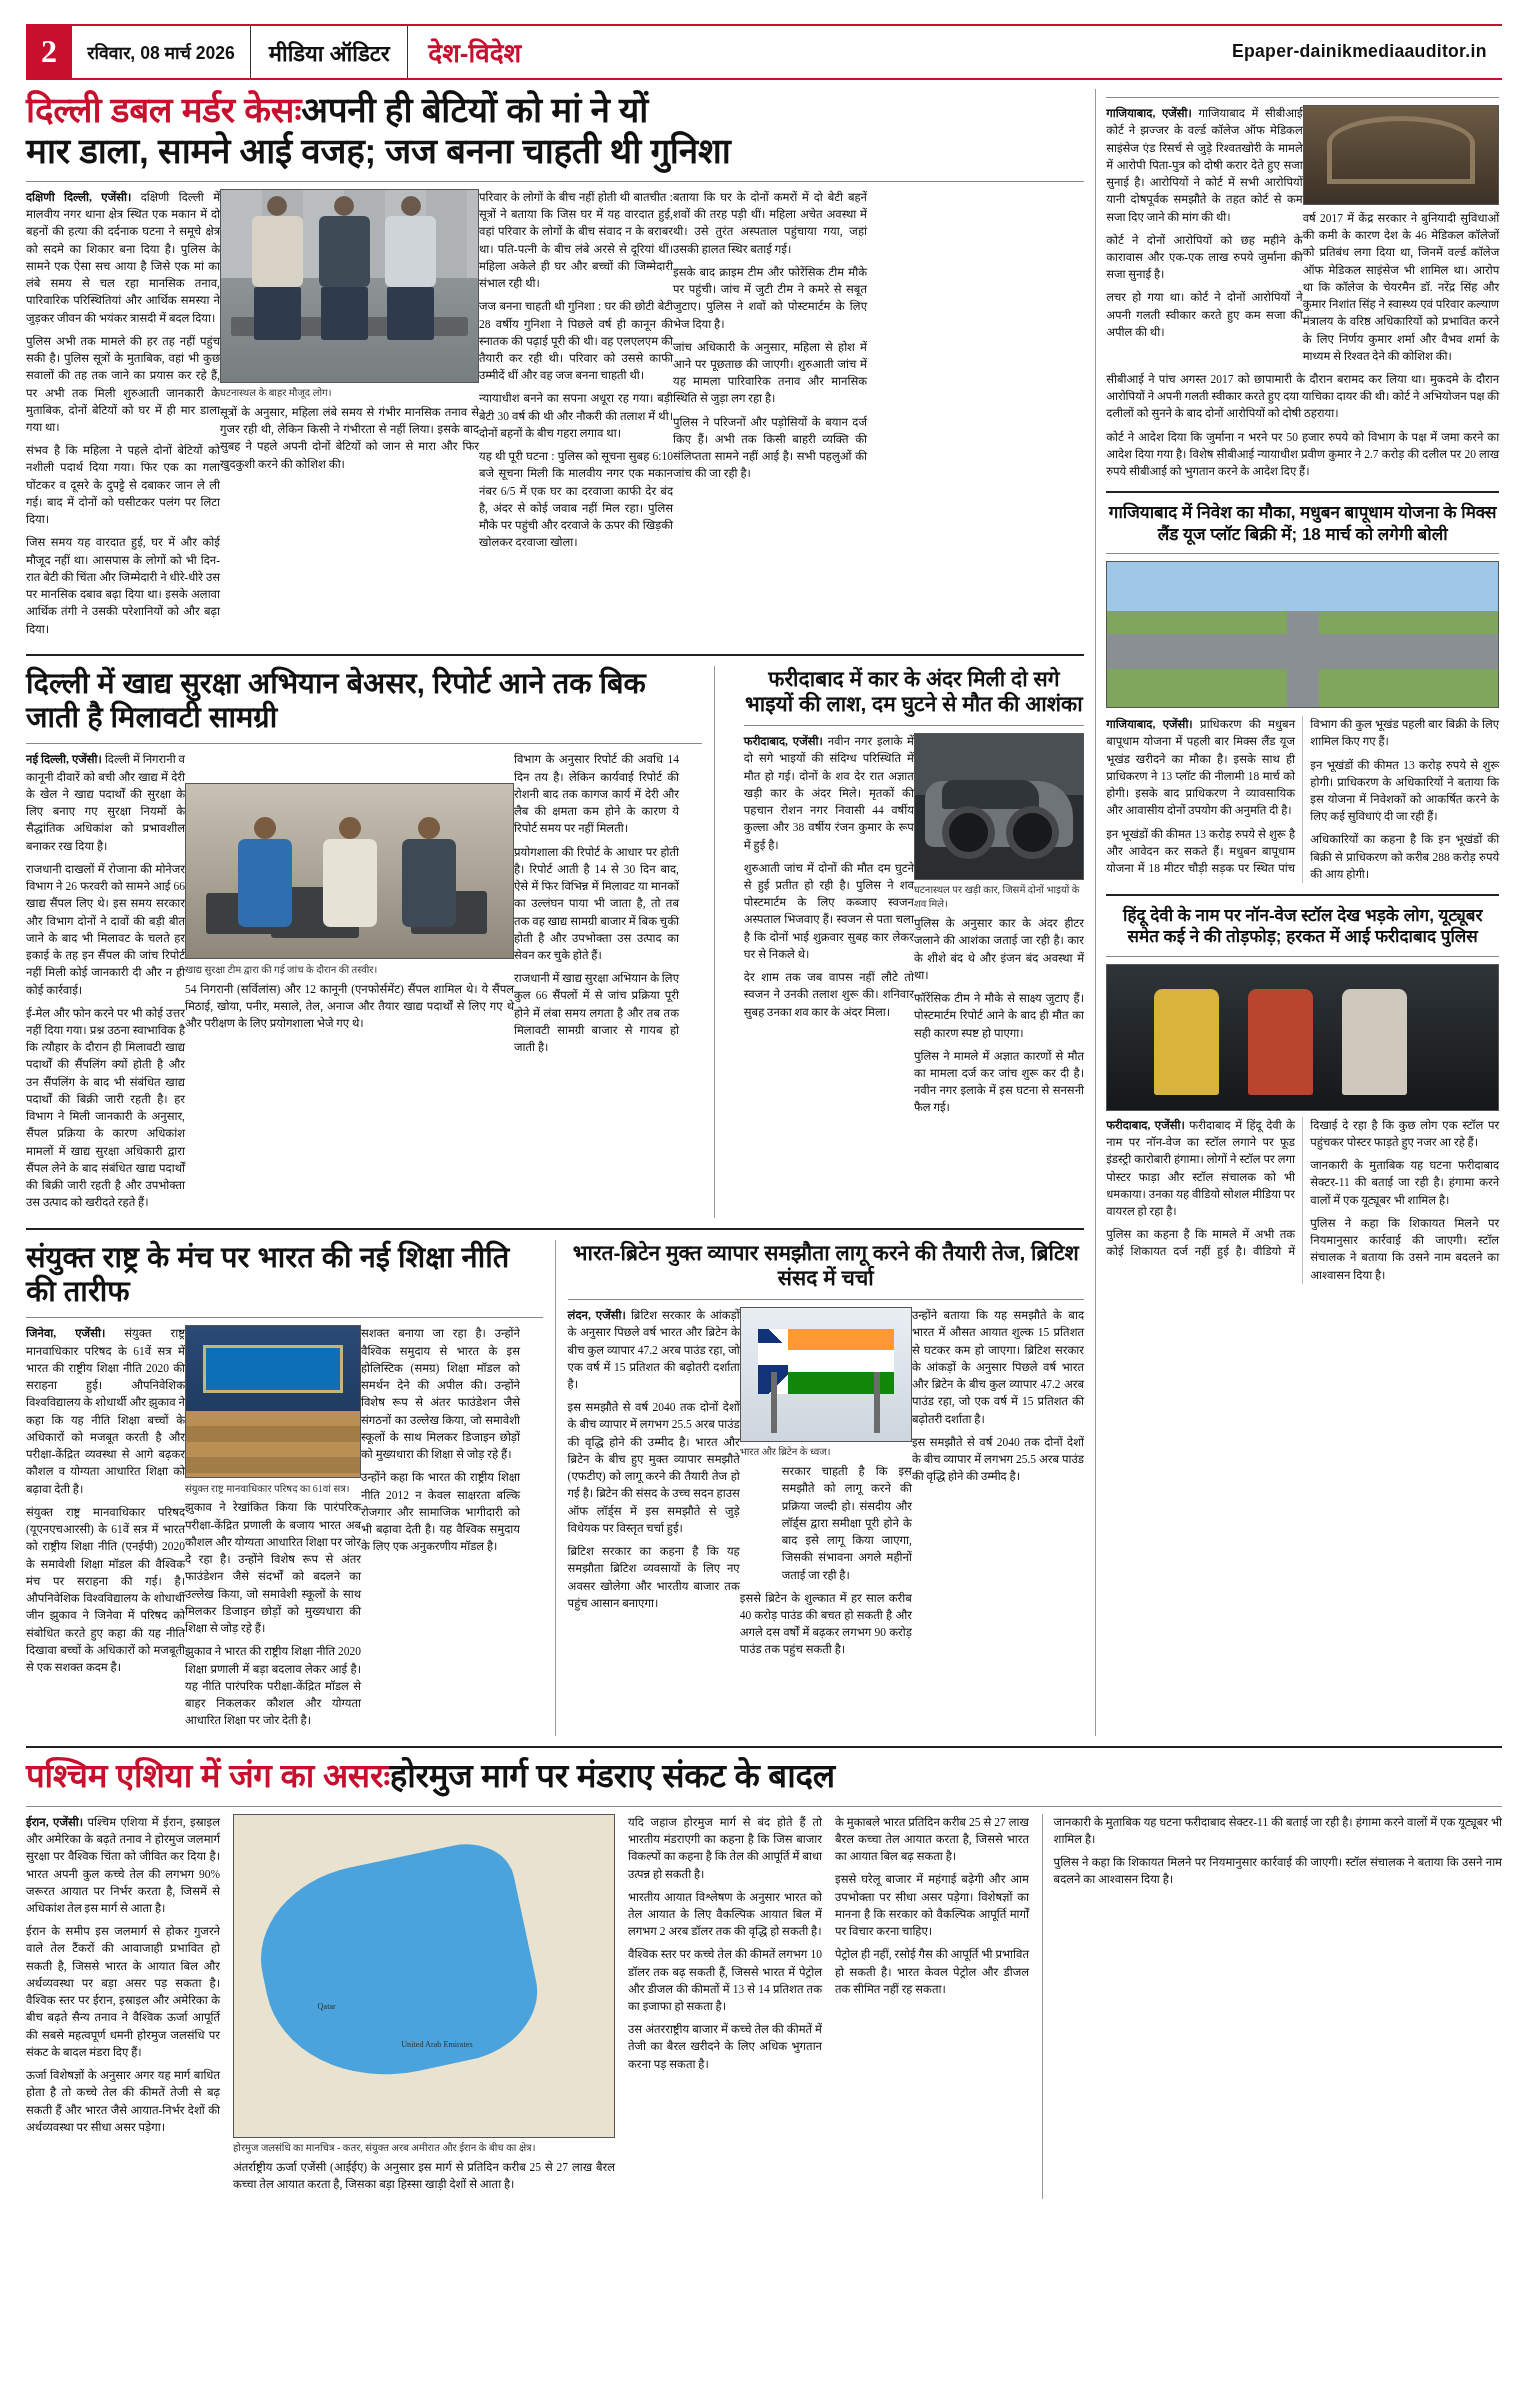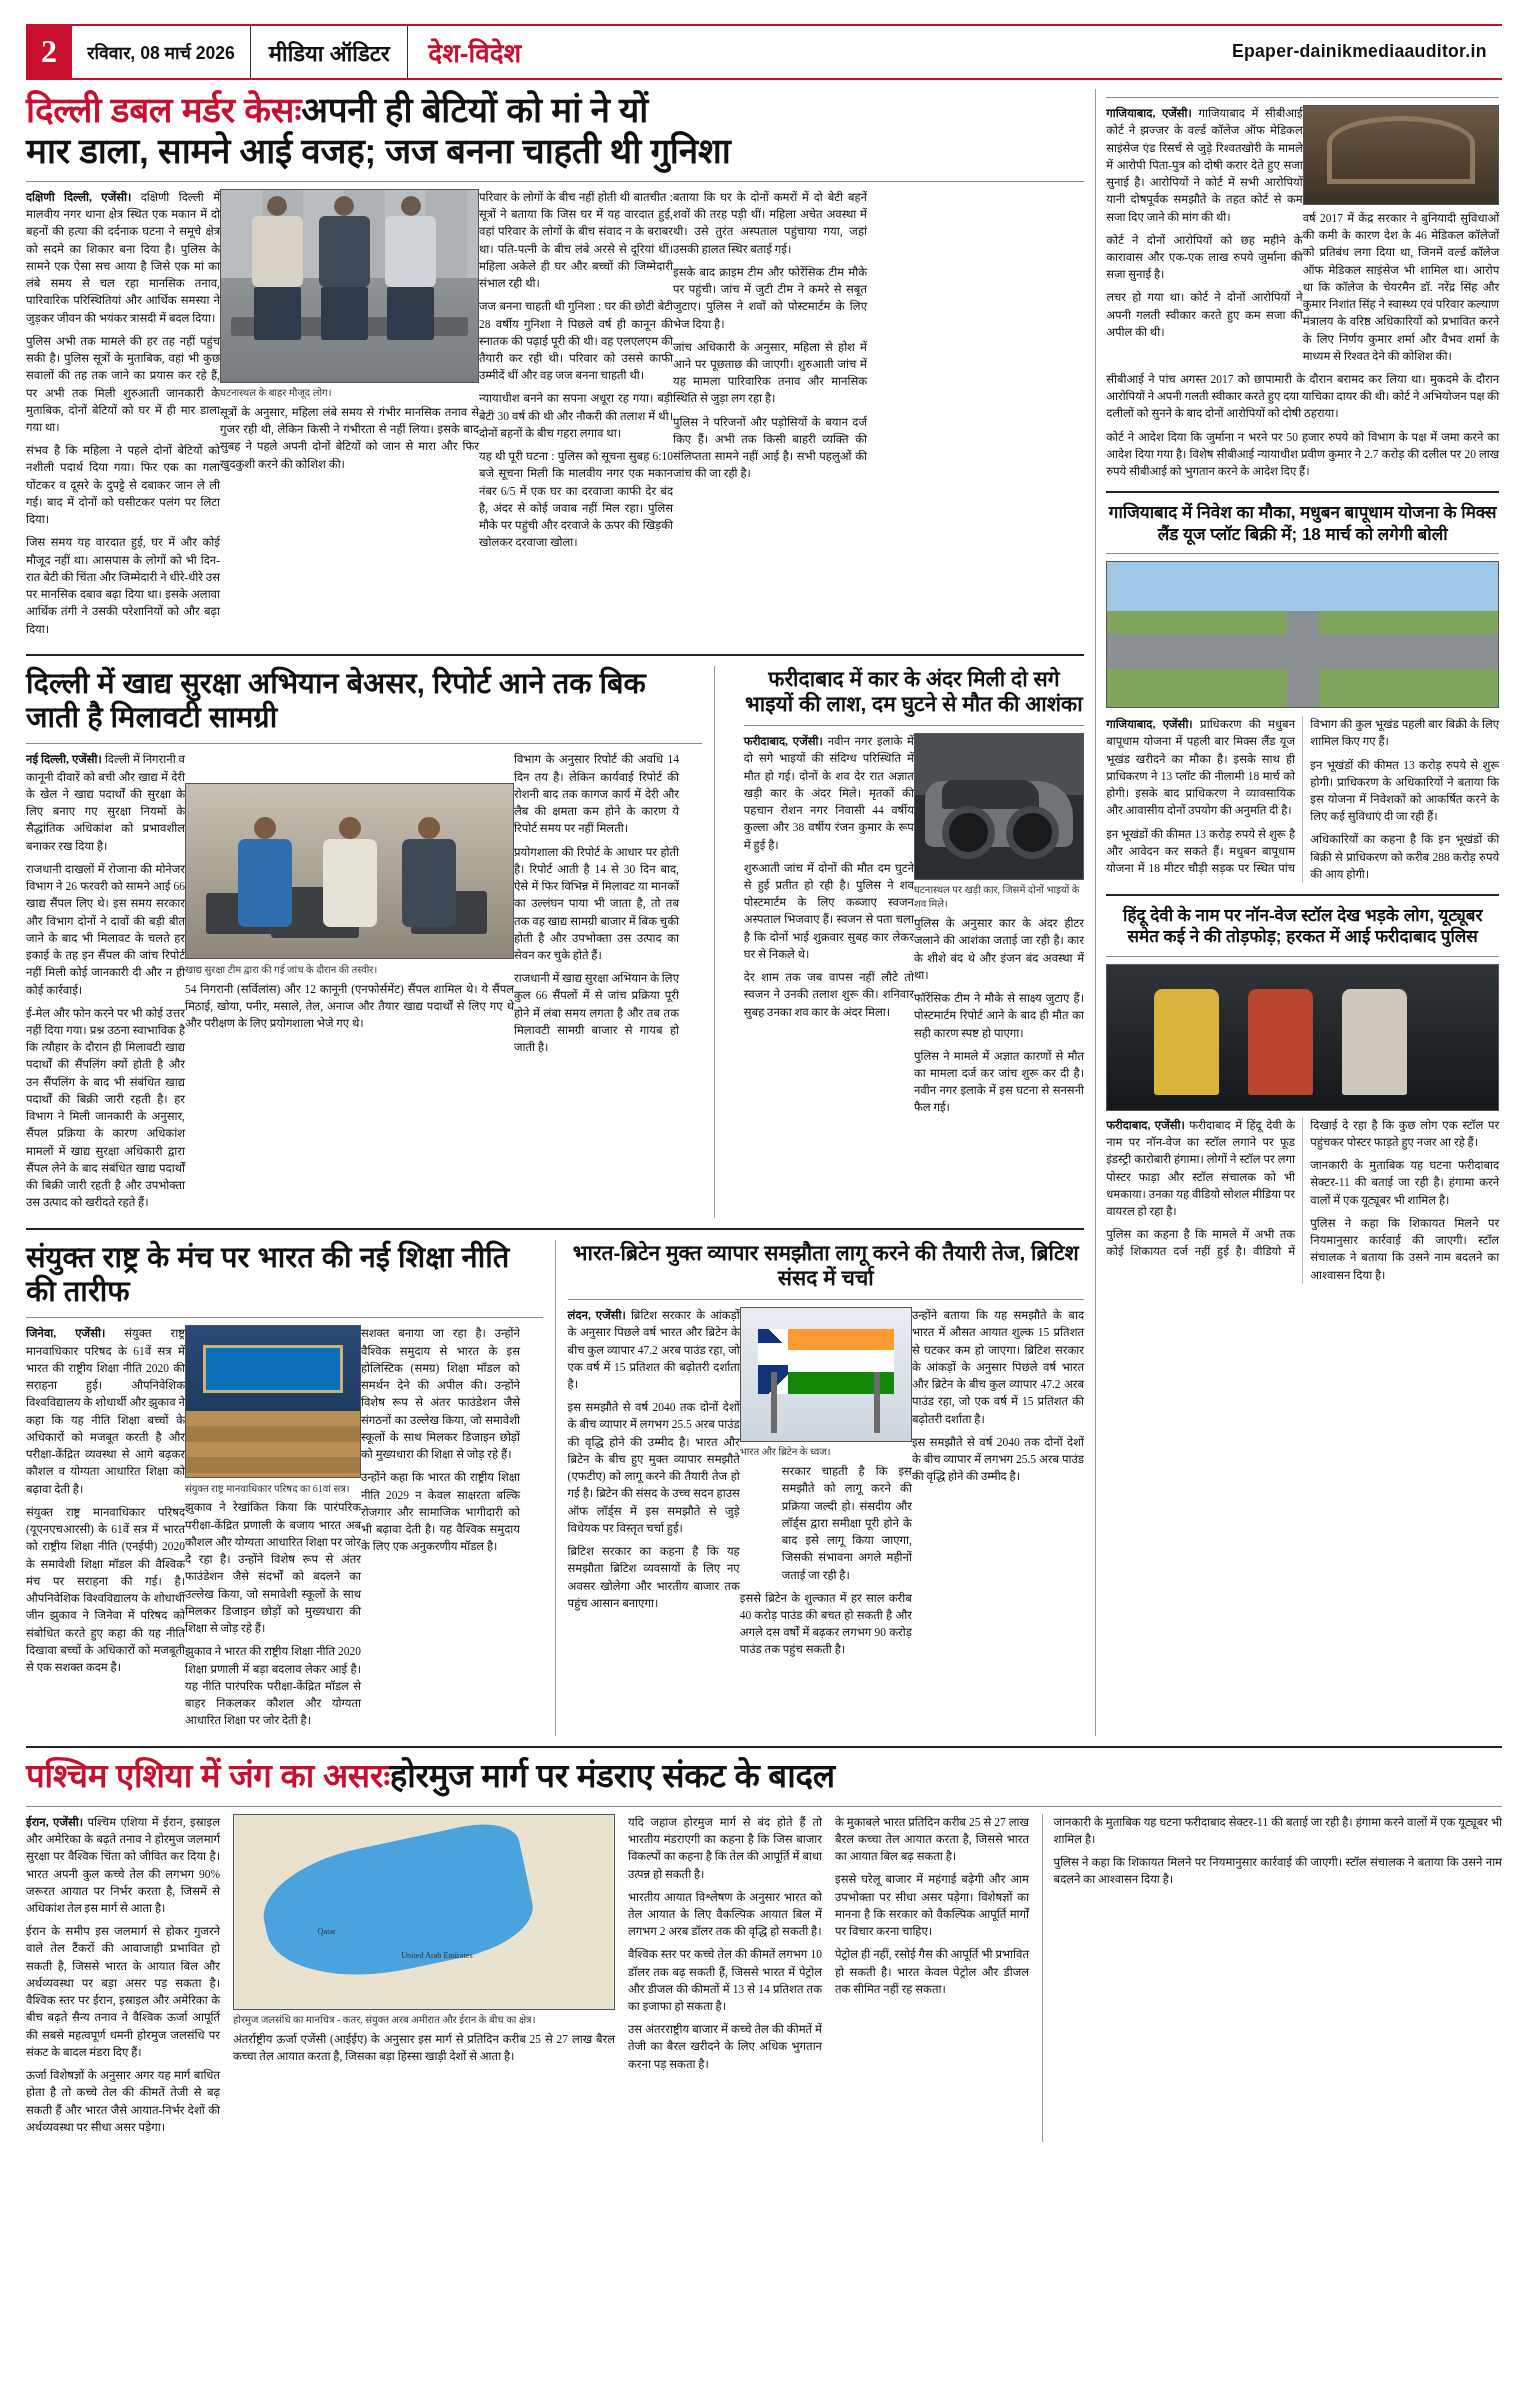--- a/index.html
+++ b/index.html
@@ -376,21 +376,21 @@
               <div class="photo img-un" style="height:153px;">
                 <div class="screen"></div>
                 <div class="desk"></div>
               </div>
               <div class="caption">संयुक्त राष्ट्र मानवाधिकार परिषद का 61वां सत्र।</div>
               <p class="body" style="margin-top:4.7px;">झुकाव ने रेखांकित किया कि पारंपरिक परीक्षा-केंद्रित प्रणाली के बजाय भारत अब कौशल और योग्यता आधारित शिक्षा पर जोर दे रहा है। उन्होंने विशेष रूप से अंतर फाउंडेशन जैसे संदर्भों को बदलने का उल्लेख किया, जो समावेशी स्कूलों के साथ मिलकर डिजाइन छोड़ों को मुख्यधारा की शिक्षा से जोड़ रहे हैं।</p>
               <p class="body">झुकाव ने भारत की राष्ट्रीय शिक्षा नीति 2020 शिक्षा प्रणाली में बड़ा बदलाव लेकर आई है। यह नीति पारंपरिक परीक्षा-केंद्रित मॉडल से बाहर निकलकर कौशल और योग्यता आधारित शिक्षा पर जोर देती है।</p>
             </div>
             <div class="flowcol" style="flex:0 0 159px;">
               <p class="body">सशक्त बनाया जा रहा है। उन्होंने वैश्विक समुदाय से भारत के इस होलिस्टिक (समग्र) शिक्षा मॉडल को समर्थन देने की अपील की। उन्होंने विशेष रूप से अंतर फाउंडेशन जैसे संगठनों का उल्लेख किया, जो समावेशी स्कूलों के साथ मिलकर डिजाइन छोड़ों को मुख्यधारा की शिक्षा से जोड़ रहे हैं।</p>
-              <p class="body">उन्होंने कहा कि भारत की राष्ट्रीय शिक्षा नीति 2029 न केवल साक्षरता बल्कि रोजगार और सामाजिक भागीदारी को भी बढ़ावा देती है। यह वैश्विक समुदाय के लिए एक अनुकरणीय मॉडल है।</p>
+              <p class="body">उन्होंने कहा कि भारत की राष्ट्रीय शिक्षा नीति 2012 न केवल साक्षरता बल्कि रोजगार और सामाजिक भागीदारी को भी बढ़ावा देती है। यह वैश्विक समुदाय के लिए एक अनुकरणीय मॉडल है।</p>
             </div>
           </div>
         </div>
 
         <div style="flex:1; border-left:1.2px solid #9a9a9a; padding-left:11.8px;">
           <h3 class="headline center">भारत-ब्रिटेन मुक्त व्यापार समझौता लागू करने की तैयारी तेज, ब्रिटिश संसद में चर्चा</h3>
           <div class="rule-thin"></div>
           <div class="flowbox">
             <div class="flowcol">
               <p class="body first"><span class="dateline">लंदन, एजेंसी।</span> <span>ब्रिटिश सरकार के आंकड़ों के अनुसार पिछले वर्ष भारत और ब्रिटेन के बीच कुल व्यापार 47.2 अरब पाउंड रहा, जो एक वर्ष में 15 प्रतिशत की बढ़ोतरी दर्शाता है।</span></p>
@@ -489,21 +489,21 @@
     <div class="rule-thin"></div>
 
     <div style="display:flex; gap:13px;">
       <div style="flex:0 0 194px;">
         <p class="body first"><span class="dateline">ईरान, एजेंसी।</span> <span>पश्चिम एशिया में ईरान, इस्राइल और अमेरिका के बढ़ते तनाव ने होरमुज जलमार्ग सुरक्षा पर वैश्विक चिंता को जीवित कर दिया है। भारत अपनी कुल कच्चे तेल की लगभग 90% जरूरत आयात पर निर्भर करता है, जिसमें से अधिकांश तेल इस मार्ग से आता है।</span></p>
         <p class="body">ईरान के समीप इस जलमार्ग से होकर गुजरने वाले तेल टैंकरों की आवाजाही प्रभावित हो सकती है, जिससे भारत के आयात बिल और अर्थव्यवस्था पर बड़ा असर पड़ सकता है। वैश्विक स्तर पर ईरान, इस्राइल और अमेरिका के बीच बढ़ते सैन्य तनाव ने वैश्विक ऊर्जा आपूर्ति की सबसे महत्वपूर्ण धमनी होरमुज जलसंधि पर संकट के बादल मंडरा दिए हैं।</p>
         <p class="body">ऊर्जा विशेषज्ञों के अनुसार अगर यह मार्ग बाधित होता है तो कच्चे तेल की कीमतें तेजी से बढ़ सकती हैं और भारत जैसे आयात-निर्भर देशों की अर्थव्यवस्था पर सीधा असर पड़ेगा।</p>
       </div>
 
       <div style="flex:0 0 382px;">
-        <div class="photo img-map map-wrap" style="height:196px;">
+        <div class="photo img-map map-wrap" style="height:324px;">
           <div class="sea"></div>
           <div class="land-lab" style="left:22%; top:58%;">Qatar</div>
           <div class="land-lab" style="left:44%; top:70%;">United Arab Emirates</div>
         </div>
         <div class="caption">होरमुज जलसंधि का मानचित्र - कतर, संयुक्त अरब अमीरात और ईरान के बीच का क्षेत्र।</div>
         <p class="body" style="margin-top:4.7px;">अंतर्राष्ट्रीय ऊर्जा एजेंसी (आईईए) के अनुसार इस मार्ग से प्रतिदिन करीब 25 से 27 लाख बैरल कच्चा तेल आयात करता है, जिसका बड़ा हिस्सा खाड़ी देशों से आता है।</p>
       </div>
 
       <div style="flex:0 0 194px;">
         <p class="body">यदि जहाज होरमुज मार्ग से बंद होते हैं तो भारतीय मंडराएगी का कहना है कि जिस बाजार विकल्पों का कहना है कि तेल की आपूर्ति में बाधा उत्पन्न हो सकती है।</p>

